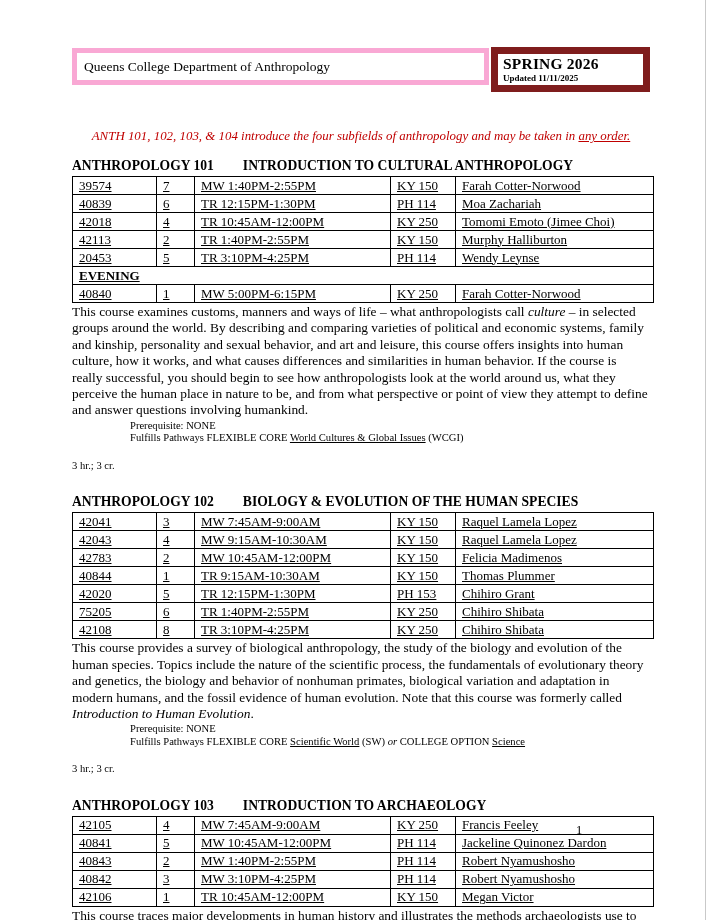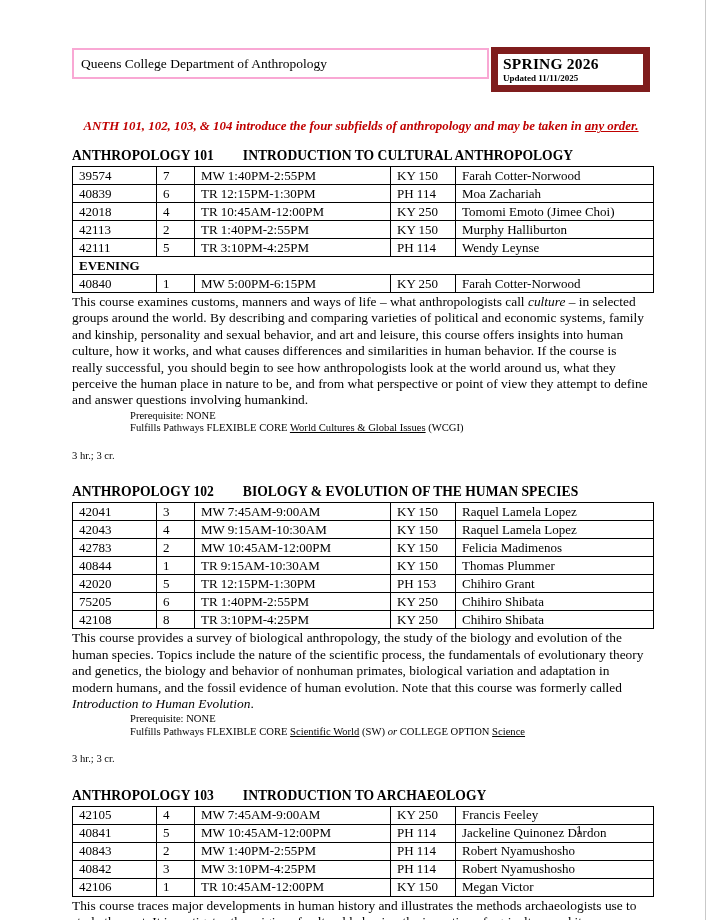--- a/index.html
+++ b/index.html
@@ -5,36 +5,36 @@
   html,body{margin:0;padding:0;background:#fff;}
   .page{
     position:relative;width:713px;height:920px;background:#ffffff;overflow:hidden;
     font-family:"Liberation Serif", serif;color:#000;
   }
   .right-edge{position:absolute;top:0;bottom:0;left:705px;width:1px;background:#c9c9c9;}
   .content{position:absolute;left:72px;top:47px;width:578px;}
   
   .header-row{display:flex;align-items:flex-start;}
   .dept-box{
-    flex:1;border:2px solid #f9a8d4;height:27px;display:flex;align-items:center;
+    flex:1;border:5px solid #f9a8d4;height:27px;display:flex;align-items:center;
     padding-left:7px;font-size:13.5px;margin-top:1px;margin-right:2px;
   }
   .term-box{width:136px;border:7px solid #7f1d1d;padding:1px 4px 2px 5px;}
   .term-line{font-weight:bold;font-size:15.5px;letter-spacing:.2px;}
   .updated-line{font-weight:bold;font-size:9px;}
   
   .notice{
-    margin-top:27px;text-align:center;font-weight:bold;font-style:italic;
+    margin-top:37px;text-align:center;font-weight:normal;font-style:italic;
     font-size:12.9px;white-space:nowrap;
   }
   .notice .u{text-decoration:underline;}
   
   .course-heading{font-weight:bold;font-size:13.6px;margin:0 0 2px 0;white-space:nowrap;}
   .course-heading .gap{display:inline-block;width:29px;}
-  table.sched{border-collapse:collapse;table-layout:fixed;width:578px;margin:0;}
+  table.sched{border-collapse:collapse;table-layout:fixed;width:578px;margin:0;text-decoration:underline;}
   table.sched td{
     border:1px solid #000;font-size:13px;padding:0 0 0 6px;height:17px;
     line-height:16px;overflow:hidden;white-space:nowrap;
   }
   td.c-code{width:77px;}
   td.c-sec{width:31px;}
   td.c-time{width:189px;}
   td.c-room{width:58px;}
   td.c-inst{width:191px;}
   tr.evening-row td{font-weight:bold;margin-top:11px;}
@@ -98,21 +98,21 @@
                 <td class="c-inst">Tomomi Emoto (Jimee Choi)</td>
               </tr>
               <tr>
                 <td class="c-code">42113</td>
                 <td class="c-sec">2</td>
                 <td class="c-time">TR 1:40PM-2:55PM</td>
                 <td class="c-room">KY 150</td>
                 <td class="c-inst">Murphy Halliburton</td>
               </tr>
               <tr>
-                <td class="c-code">42111</td>
+                <td class="c-code">20453</td>
                 <td class="c-sec">5</td>
                 <td class="c-time">TR 3:10PM-4:25PM</td>
                 <td class="c-room">PH 114</td>
                 <td class="c-inst">Wendy Leynse</td>
               </tr>
               <tr class="evening-row">
                 <td colspan="5">EVENING</td>
               </tr>
               <tr>
                 <td class="c-code">40840</td>

